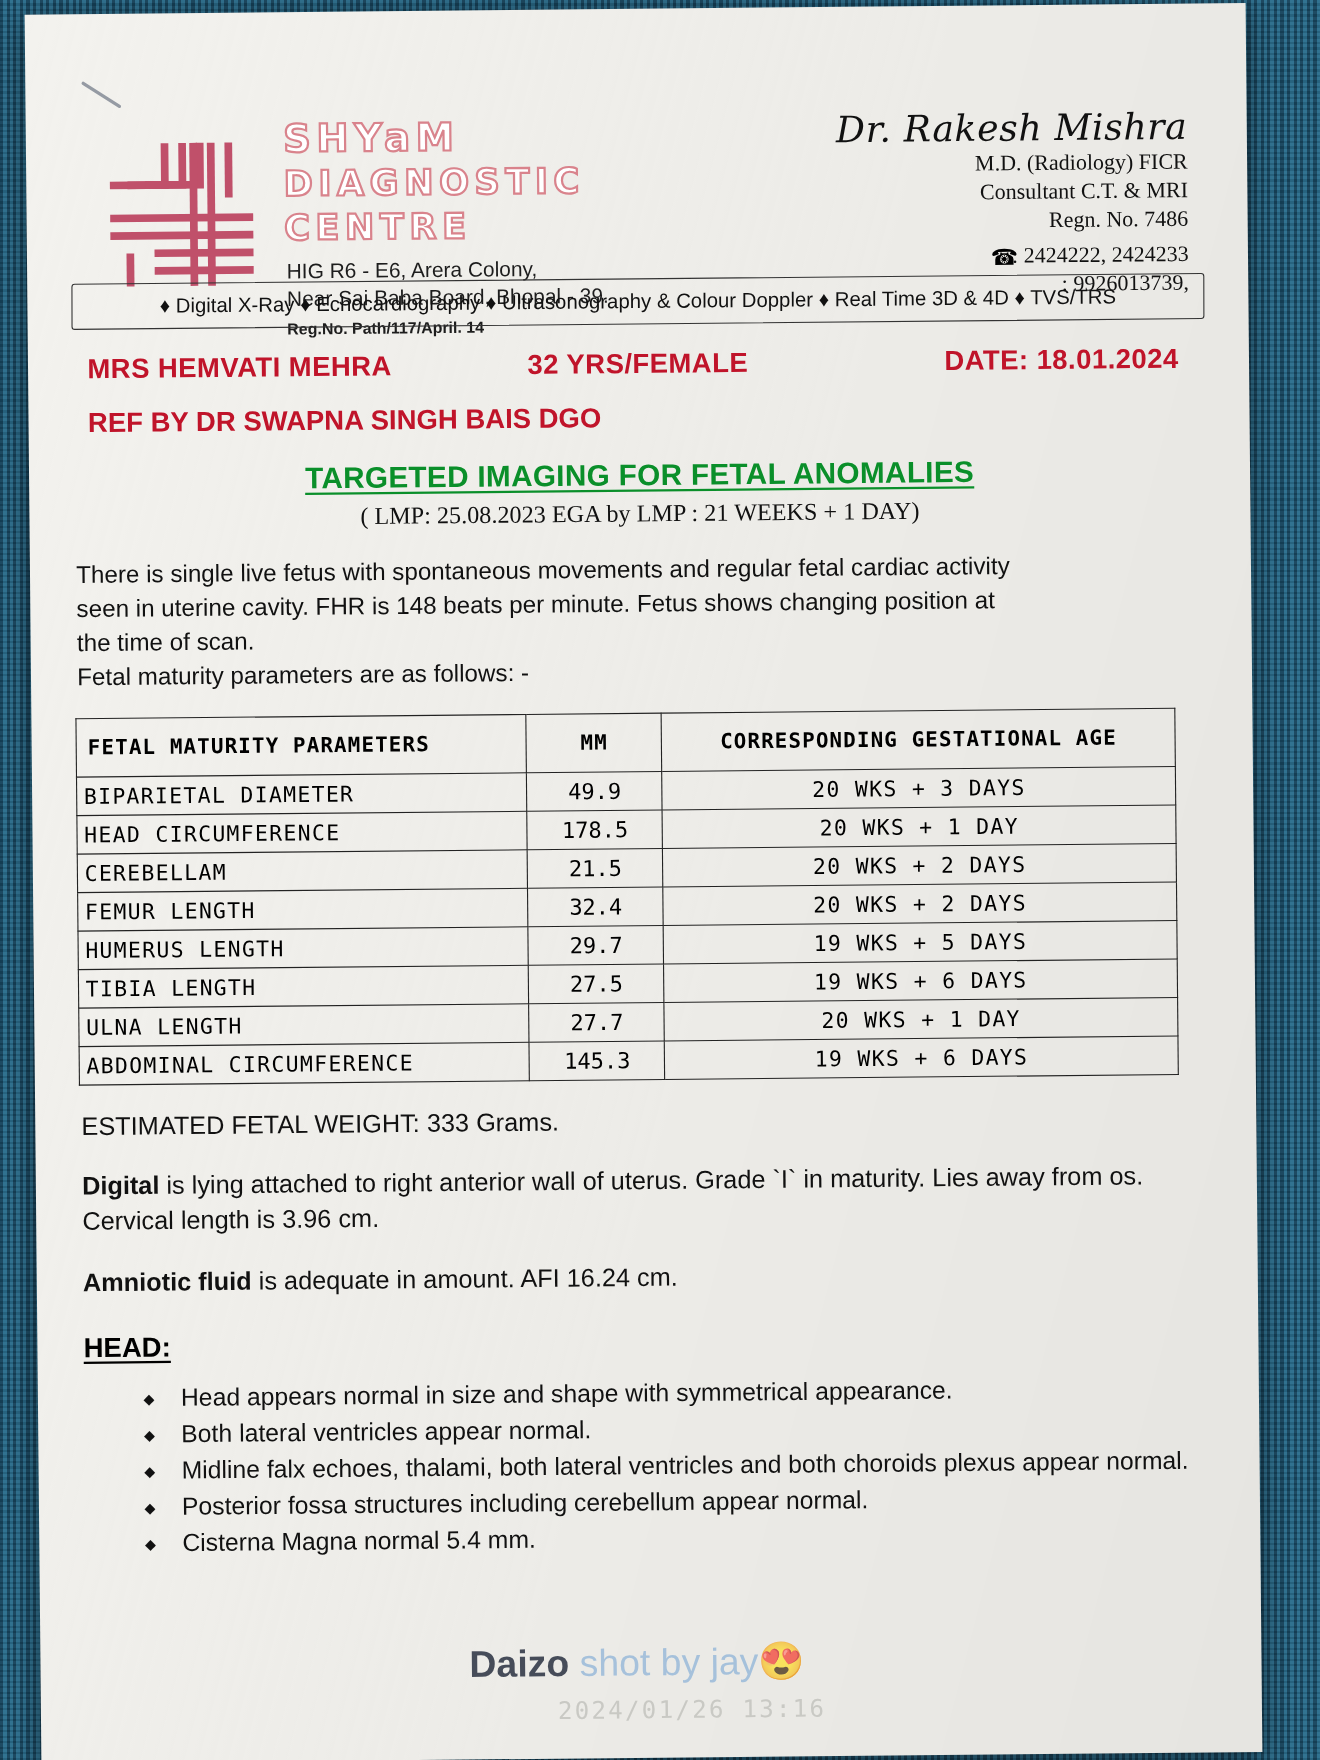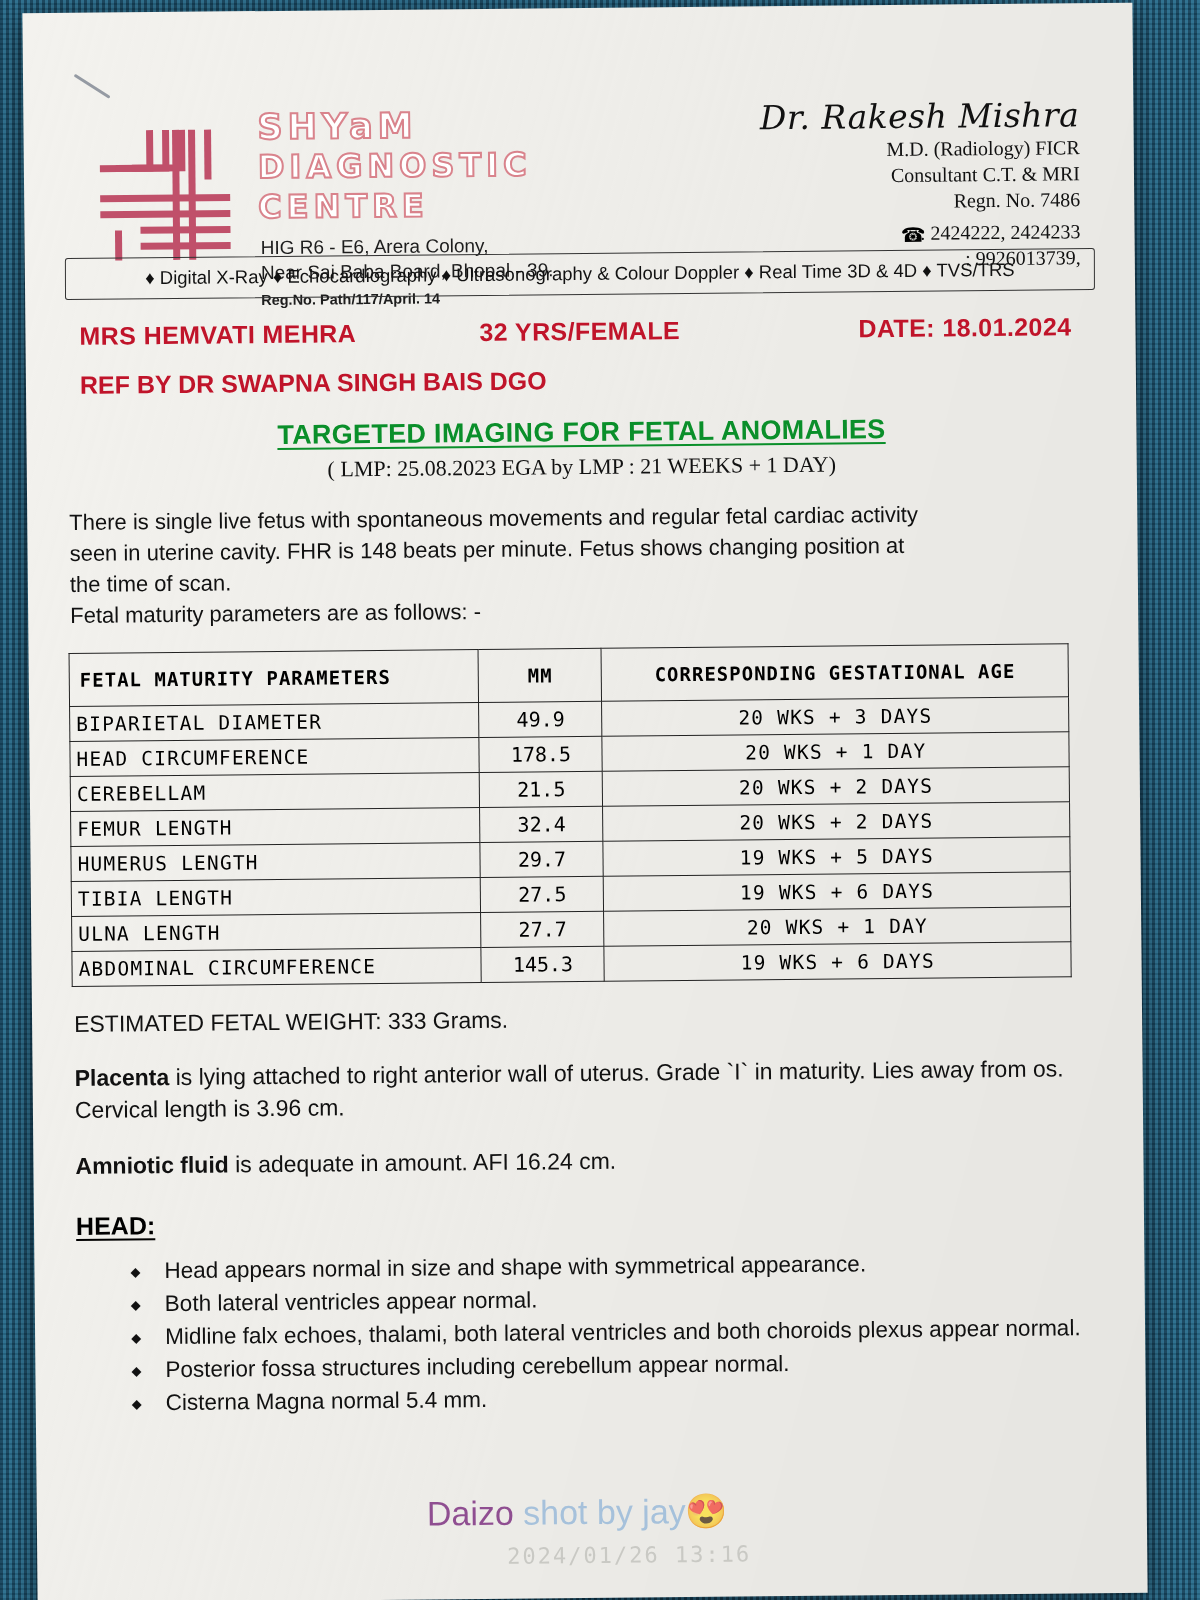--- a/index.html
+++ b/index.html
@@ -104,21 +104,21 @@
   .efw{margin:24px 8px 0 8px;font-size:23px;color:#111;}
   .blk{margin:24px 8px 0 8px;font-size:23px;line-height:32px;color:#111;}
   .blk b{font-weight:bold;}
   .headsec{margin:30px 8px 0 8px;font-size:25px;font-weight:bold;text-decoration:underline;text-underline-offset:4px;}
   ul.bul{margin:14px 0 0 60px;padding:0;list-style:none;}
   ul.bul li{position:relative;font-size:22.5px;line-height:33px;color:#111;padding-left:36px;text-align:justify;}
   ul.bul li:before{content:"\25C6";position:absolute;left:2px;top:1px;font-size:13px;color:#111;}
 
   
   .wm1{position:absolute;left:390px;bottom:66px;font-size:34px;color:#8fb4d8;opacity:.75;font-family:"Liberation Sans",sans-serif;}
-  .wm1 .b{color:#701a75;font-weight:normal;}
+  .wm1 .b{color:#0f172a;font-weight:bold;}
   .wm1 .heart{color:#e8536b;}
   .wm2{position:absolute;left:470px;bottom:30px;font-size:22px;color:#c9c9c4;letter-spacing:2px;font-family:"DejaVu Sans Mono",monospace;}
 </style>
 </head>
 <body>
 
 <div id="bg"></div>
 
 <div id="paper">
   <div class="inner">
@@ -240,21 +240,21 @@
             <td class="param">ABDOMINAL  CIRCUMFERENCE</td>
             <td class="mm">145.3</td>
             <td class="ga">19    WKS  +  6   DAYS</td>
           </tr>
         </tbody>
     </table>
 
     <div class="efw">ESTIMATED FETAL WEIGHT: 333 Grams.</div>
 
     <div class="blk">
-      <b>Placenta</b><span> is lying attached to right anterior wall of uterus. Grade `I` in maturity. Lies away from os. Cervical length is 3.96 cm.</span>
+      <b>Digital</b><span> is lying attached to right anterior wall of uterus. Grade `I` in maturity. Lies away from os. Cervical length is 3.96 cm.</span>
     </div>
 
     <div class="blk">
       <b>Amniotic fluid</b><span> is adequate in amount. AFI 16.24 cm.</span>
     </div>
 
     <div class="headsec">HEAD:</div>
     <ul class="bul" id="head-list">
         <li>Head appears normal in size and shape with symmetrical appearance.</li>
         <li>Both lateral ventricles appear normal.</li>

